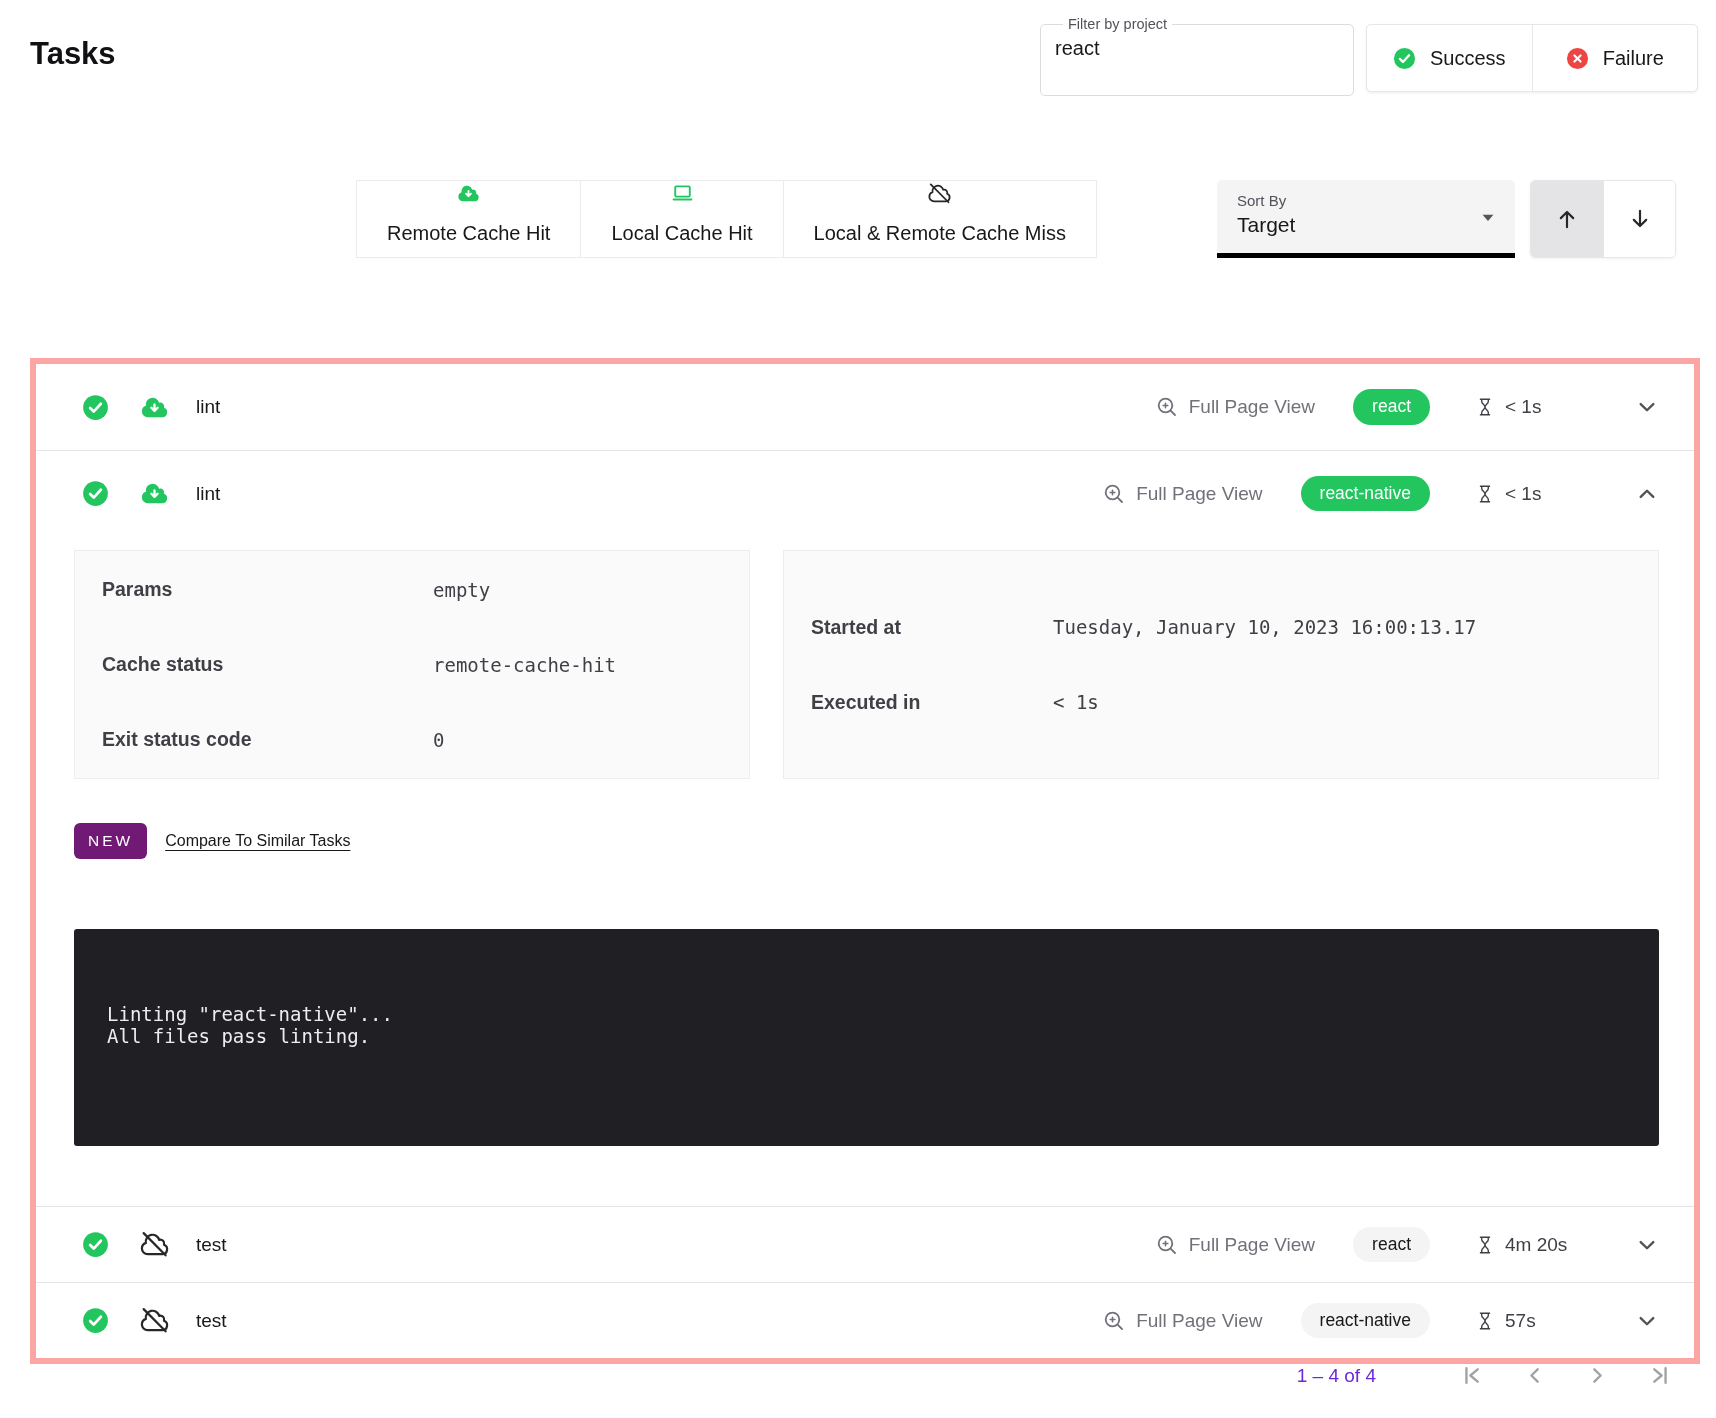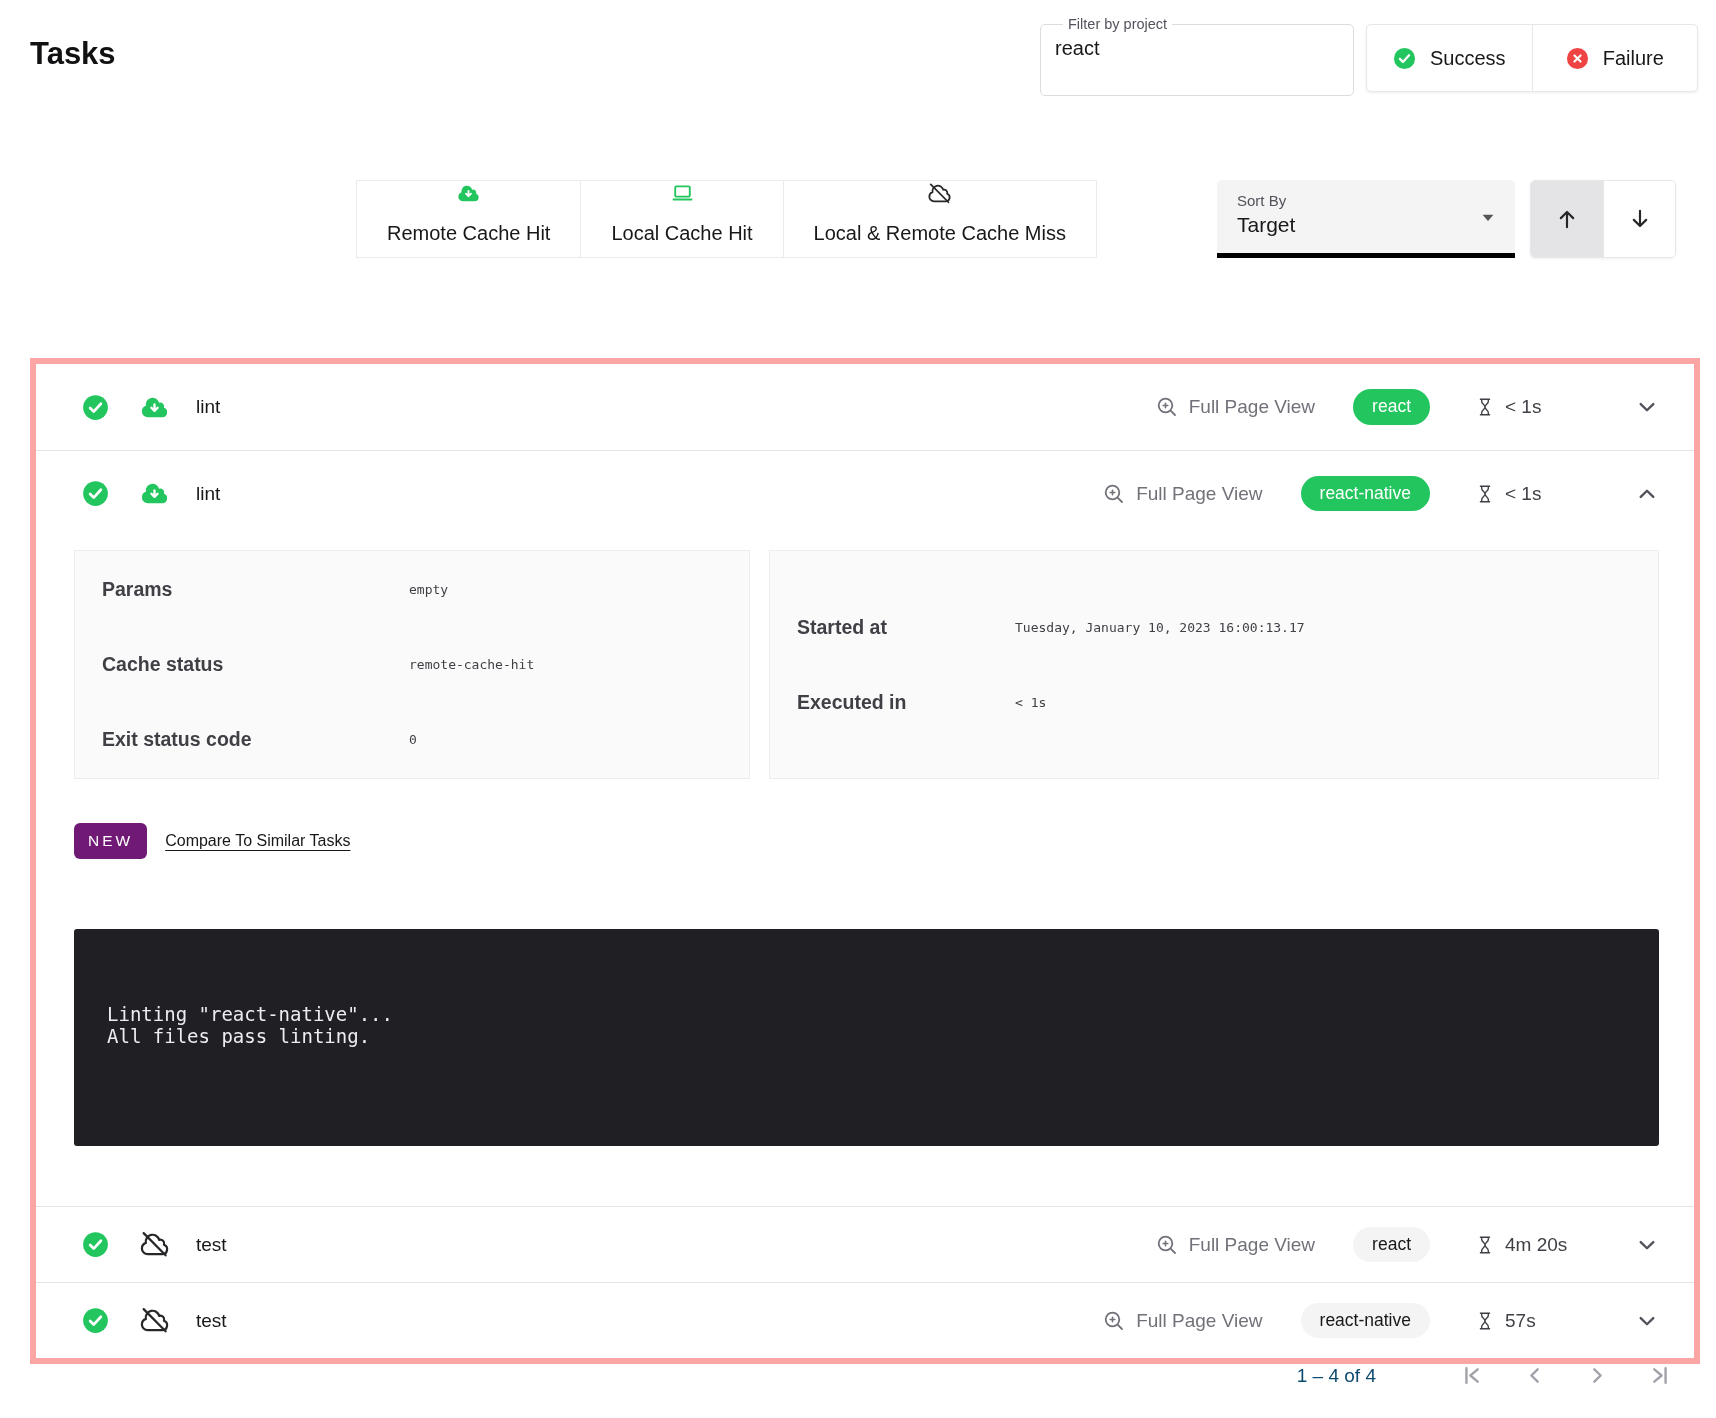--- a/index.html
+++ b/index.html
@@ -54,44 +54,44 @@
   .fpv { display:flex; align-items:center; gap:10px; background:none; border:none; font-family:inherit;
     color:#71717a; font-size:19px; cursor:pointer; }
   .pill { margin-left:38px; padding:9px 19px; border-radius:999px; font-size:17.5px; line-height:1; }
   .pill.green { background:#22c55e; color:#fff; }
   .pill.gray  { background:#f4f4f5; color:#18181b; }
   .time { margin-left:44px; width:136px; display:flex; align-items:center; gap:9px; color:#3f3f46; font-size:19px; }
   .row-chevron { margin-left:24px; margin-right:8px; background:none; border:none; color:#52525b; cursor:pointer; }
 
   
   .detail { padding:14px 35px 0 38px; }
-  .panels { display:flex; gap:19px; }
+  .panels { display:flex; gap:33px; }
   .panel { background:#fafafa; border:1px solid #ededf0; height:229px; padding-left:27px;
     display:flex; flex-direction:column; justify-content:center; }
   .panel.left  { width:676px; }
   .panel.right { flex:1; }
   .prow { display:flex; align-items:center; height:75px; }
   .plabel { font-weight:700; font-size:19.5px; color:#3f3f46; }
   .panel.left  .plabel { width:307px; }
   .panel.right .plabel { width:218px; }
-  .pvalue { font-family:"DejaVu Sans Mono", monospace; font-size:13px; color:#3f3f46; }
+  .pvalue { font-family:"DejaVu Sans Mono", monospace; font-size:19px; color:#3f3f46;margin-left:24px; }
 
   .compare-row { display:flex; align-items:center; margin-top:44px; }
   .new-badge { background:#701a75; color:#fff; font-size:15.5px; font-weight:400; letter-spacing:3px;
     padding:9px 14px; border-radius:6px; }
   .compare-link { margin-left:18px; font-size:16px; color:#18181b; text-decoration:underline; text-underline-offset:4px; }
 
   .terminal { margin-top:70px; height:217px; background:#1f1f24; border-radius:3px;
     padding:74px 0 0 33px; font-family:"DejaVu Sans Mono", monospace; font-size:19px; color:#ededf1; }
   .tline + .tline { }
   .detail-gap { height:60px; }
 
   
   .pagination { position:absolute; top:1362px; right:42px; display:flex; align-items:center; }
-  .page-range { font-size:19px; color:#0c4a6e; margin-right:46px; }
+  .page-range { font-size:19px; color:#6d28d9; margin-right:46px; }
   .pg-btn { background:none; border:none; color:#a1a1aa; margin-left:36px; cursor:pointer; }
 </style>
 </head>
 <body>
 
 <svg width="0" height="0" style="position:absolute" aria-hidden="true">
   <defs>
     <symbol id="check-circle" viewBox="0 0 24 24">
         <circle cx="12" cy="12" r="11" fill="#22c55e"></circle>
         <path d="M7.2 12.4l3.2 3.2 6.4-6.9" fill="none" stroke="#fff" stroke-width="2.4" stroke-linecap="round" stroke-linejoin="round"></path>

